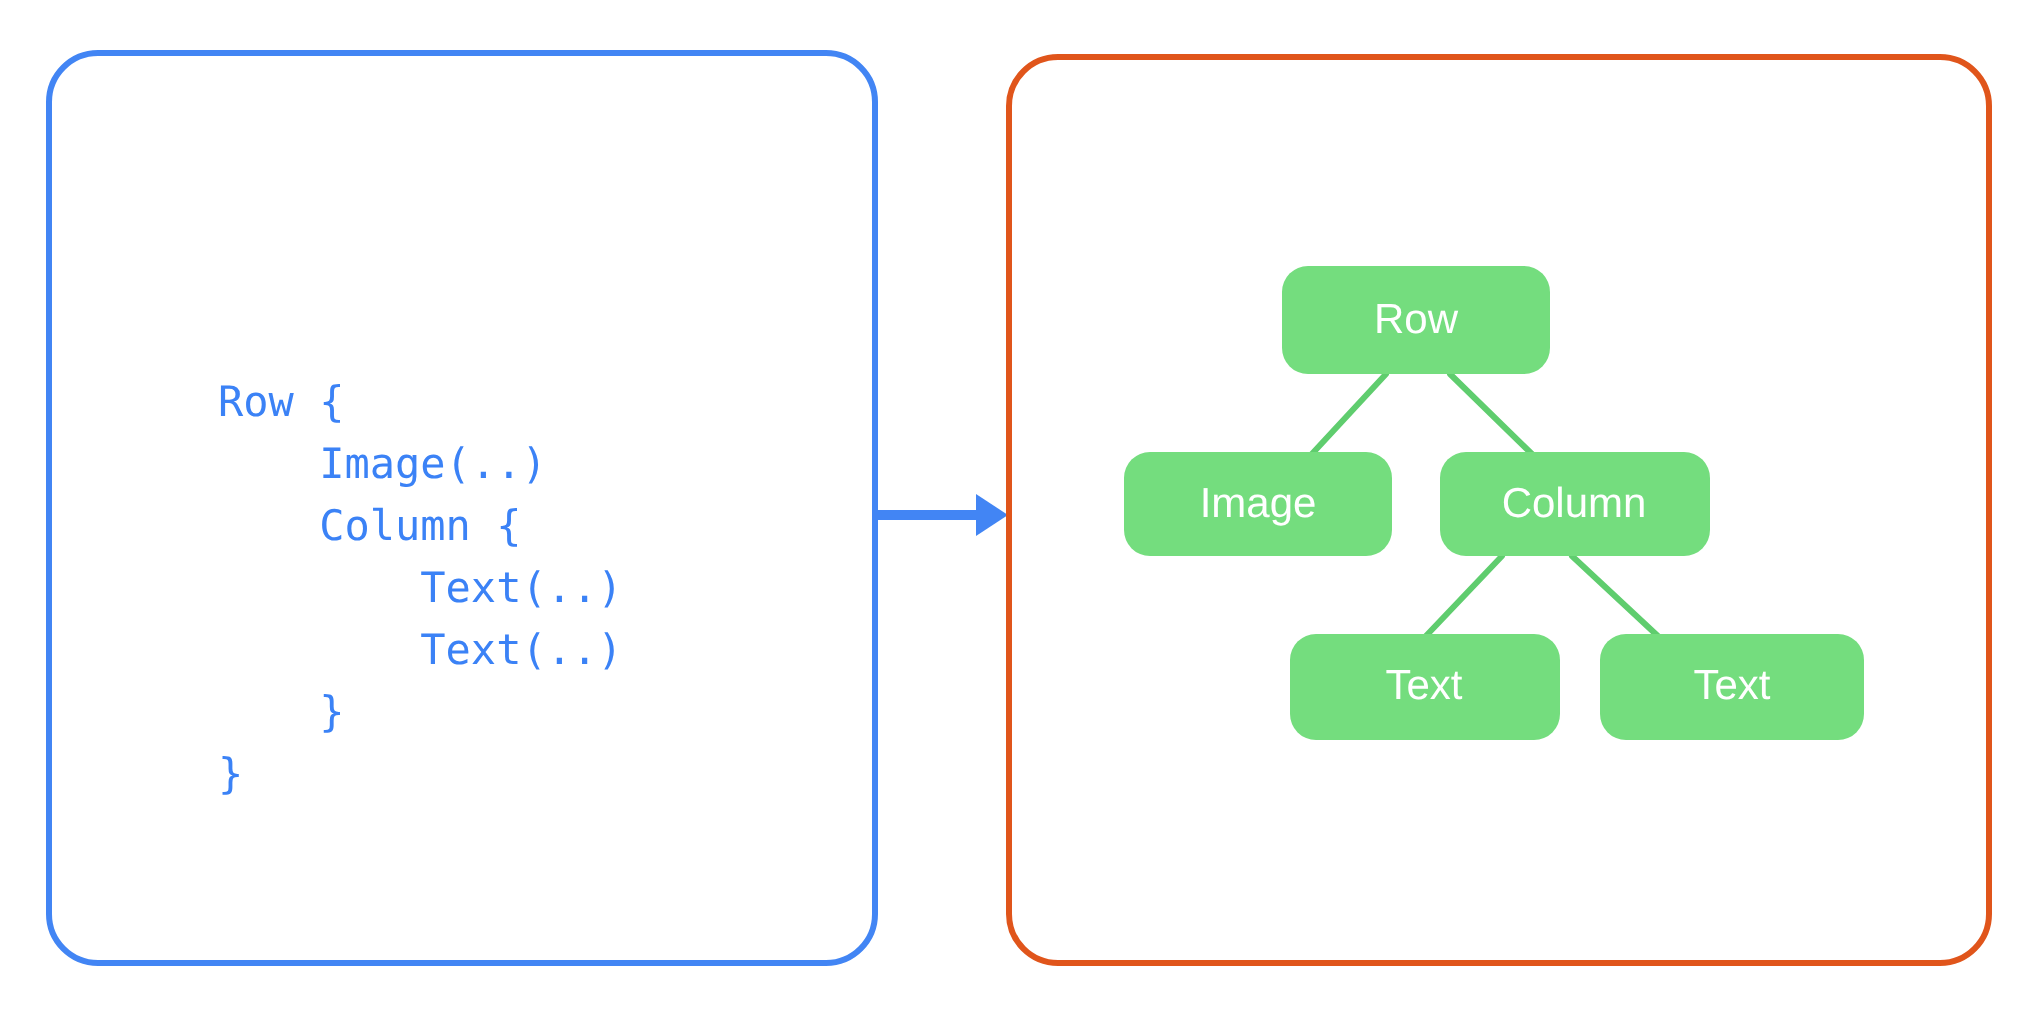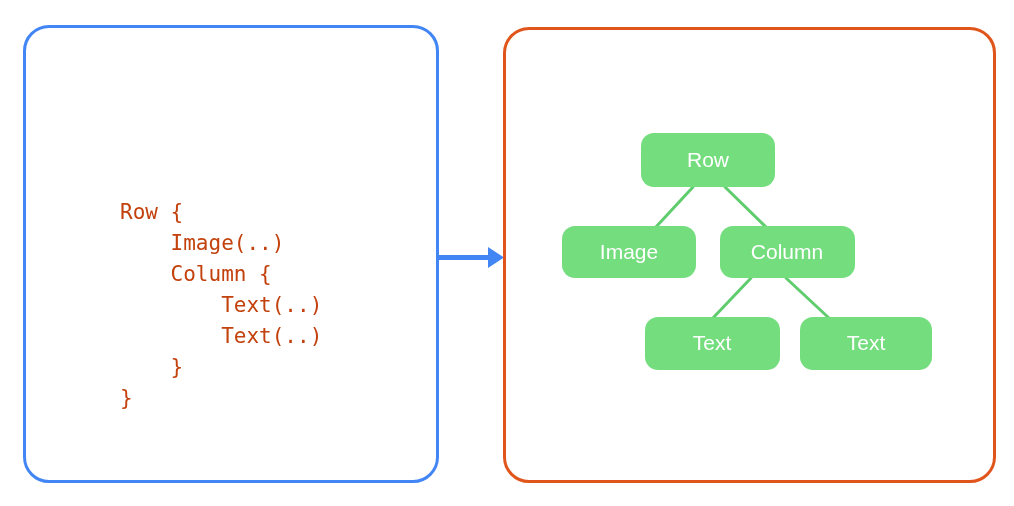--- a/index.html
+++ b/index.html
@@ -43,25 +43,25 @@
     height: 456px;
     border: 3px solid #e0551b;
     border-radius: 26px;
   }
 
   
   #code-block {
     position: absolute;
     left: 78px;
     top: 153px;
-    margin: 16px;
+    margin: 5px;
     font-family: "DejaVu Sans Mono", "Liberation Mono", monospace;
     font-size: 21px;
     line-height: 31px;
-    color: #c2410c;
+    color: #3b82f6;
     white-space: pre;
     letter-spacing: 0px;
   }
 
   
   #arrow-svg {
     position: absolute;
     left: 432px;
     top: 240px;
     width: 78px;

